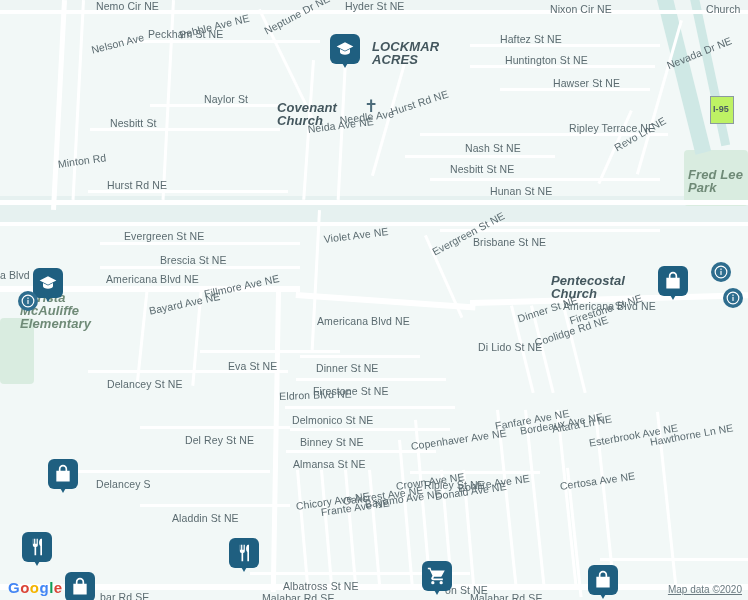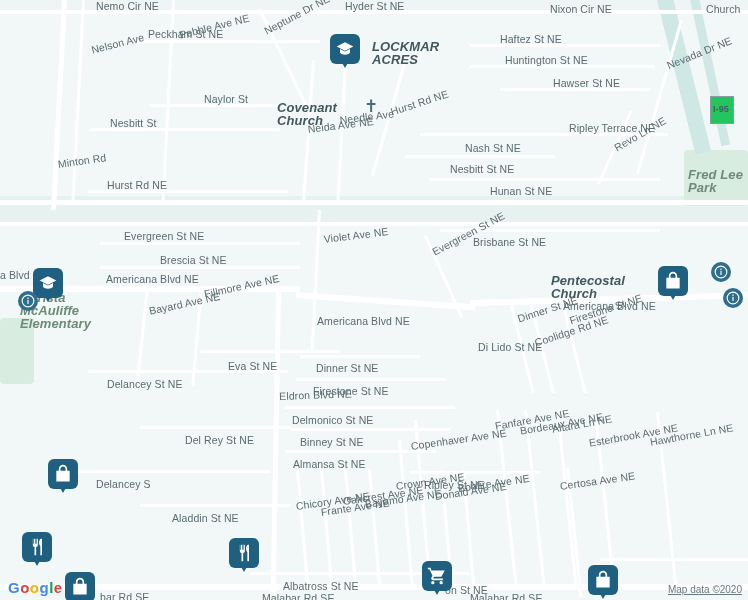--- a/index.html
+++ b/index.html
@@ -249,21 +249,21 @@
       </div>
       <div class="cirm" style="left: 723px; top: 288px;">
         <svg width="14" height="14" viewBox="0 0 24 24">
           <circle cx="12" cy="12" r="10" fill="none" stroke="#fff" stroke-width="2"></circle>
           <rect x="11" y="10" width="2" height="7" fill="#fff"></rect>
           <rect x="11" y="6" width="2" height="2.5" fill="#fff"></rect>
         </svg>
       </div>
     </div>
 
-  <div style="position:absolute;left:710px;top:96px;width:22px;height:26px;background:#22c55e;border:1.5px solid #8a9aa0;border-radius:0;">
+  <div style="position:absolute;left:710px;top:96px;width:22px;height:26px;background:#bef264;border:1.5px solid #8a9aa0;border-radius:0;">
     <div class="lbl hwy" style="left:2px;top:7px;font-weight:bold;color:#4a5c63;">I-95</div>
   </div>
 
   <div id="glogo">
     <span style="color:#4285F4;">G</span><span style="color:#DB4437;">o</span><span style="color:#F4B400;">o</span><span style="color:#4285F4;">g</span><span style="color:#0F9D58;">l</span><span style="color:#DB4437;">e</span>
   </div>
   <div id="credit">Map data ©2020</div>
 
 </div>
 

